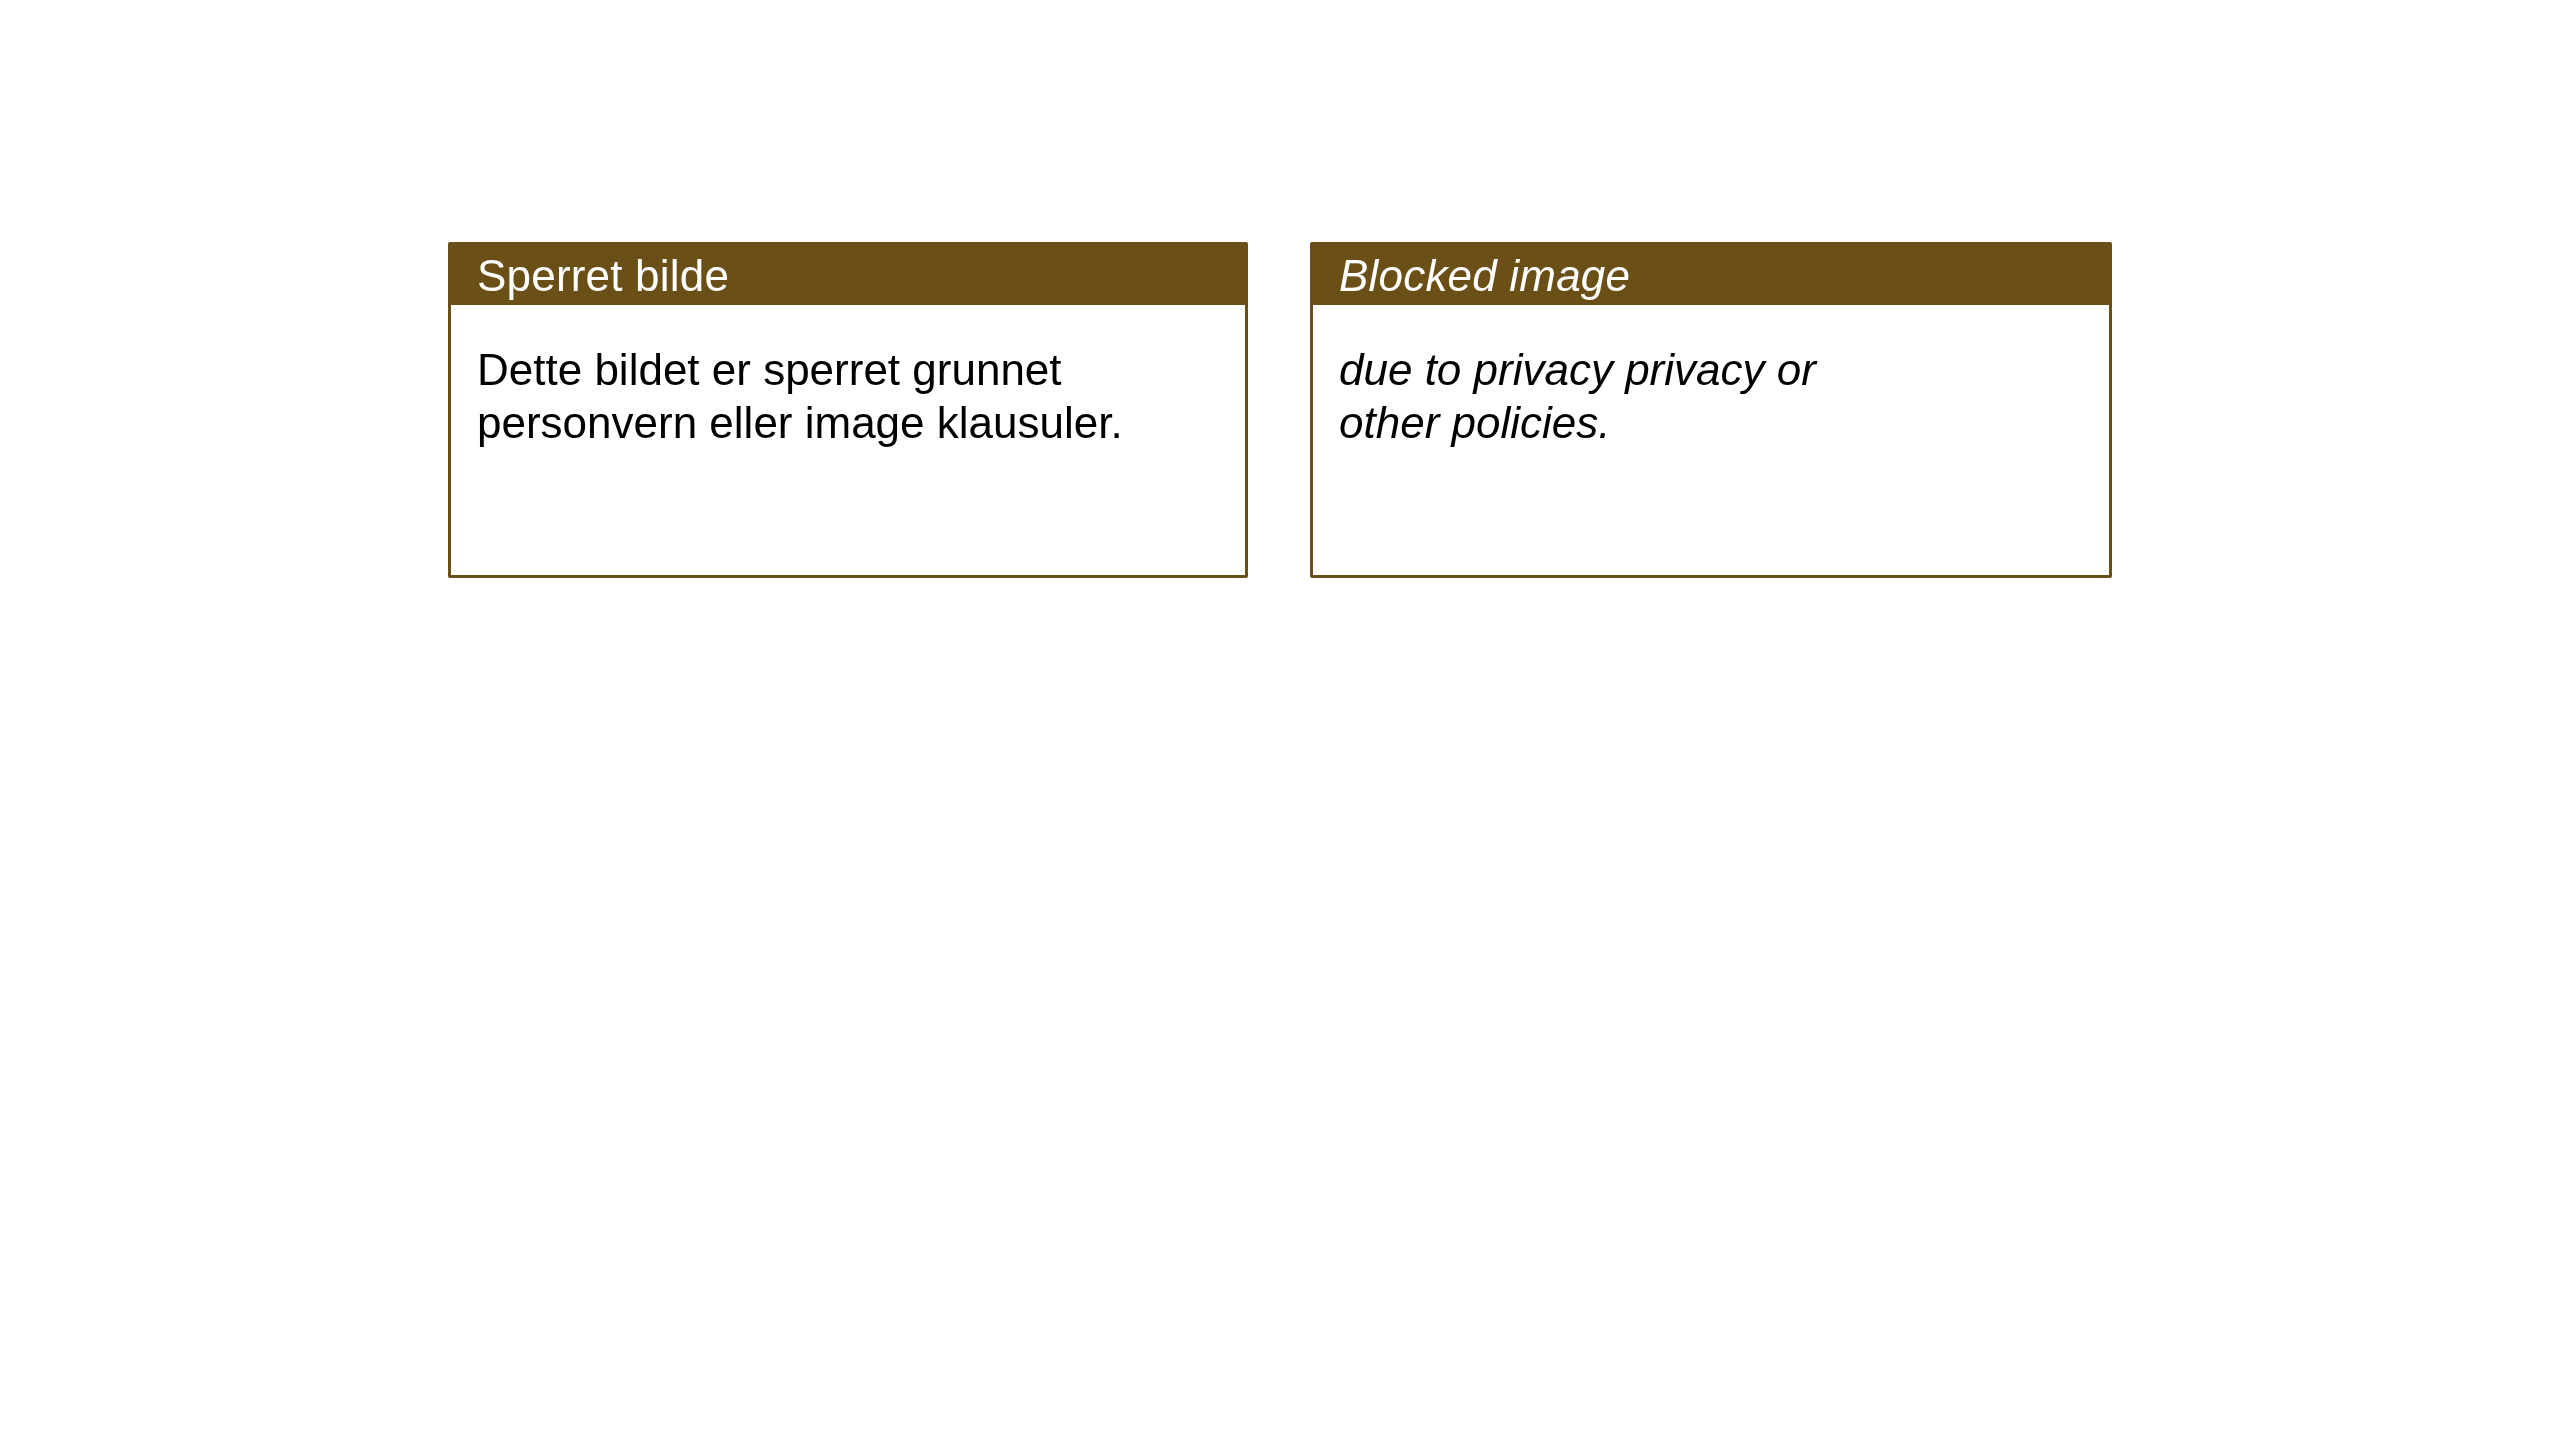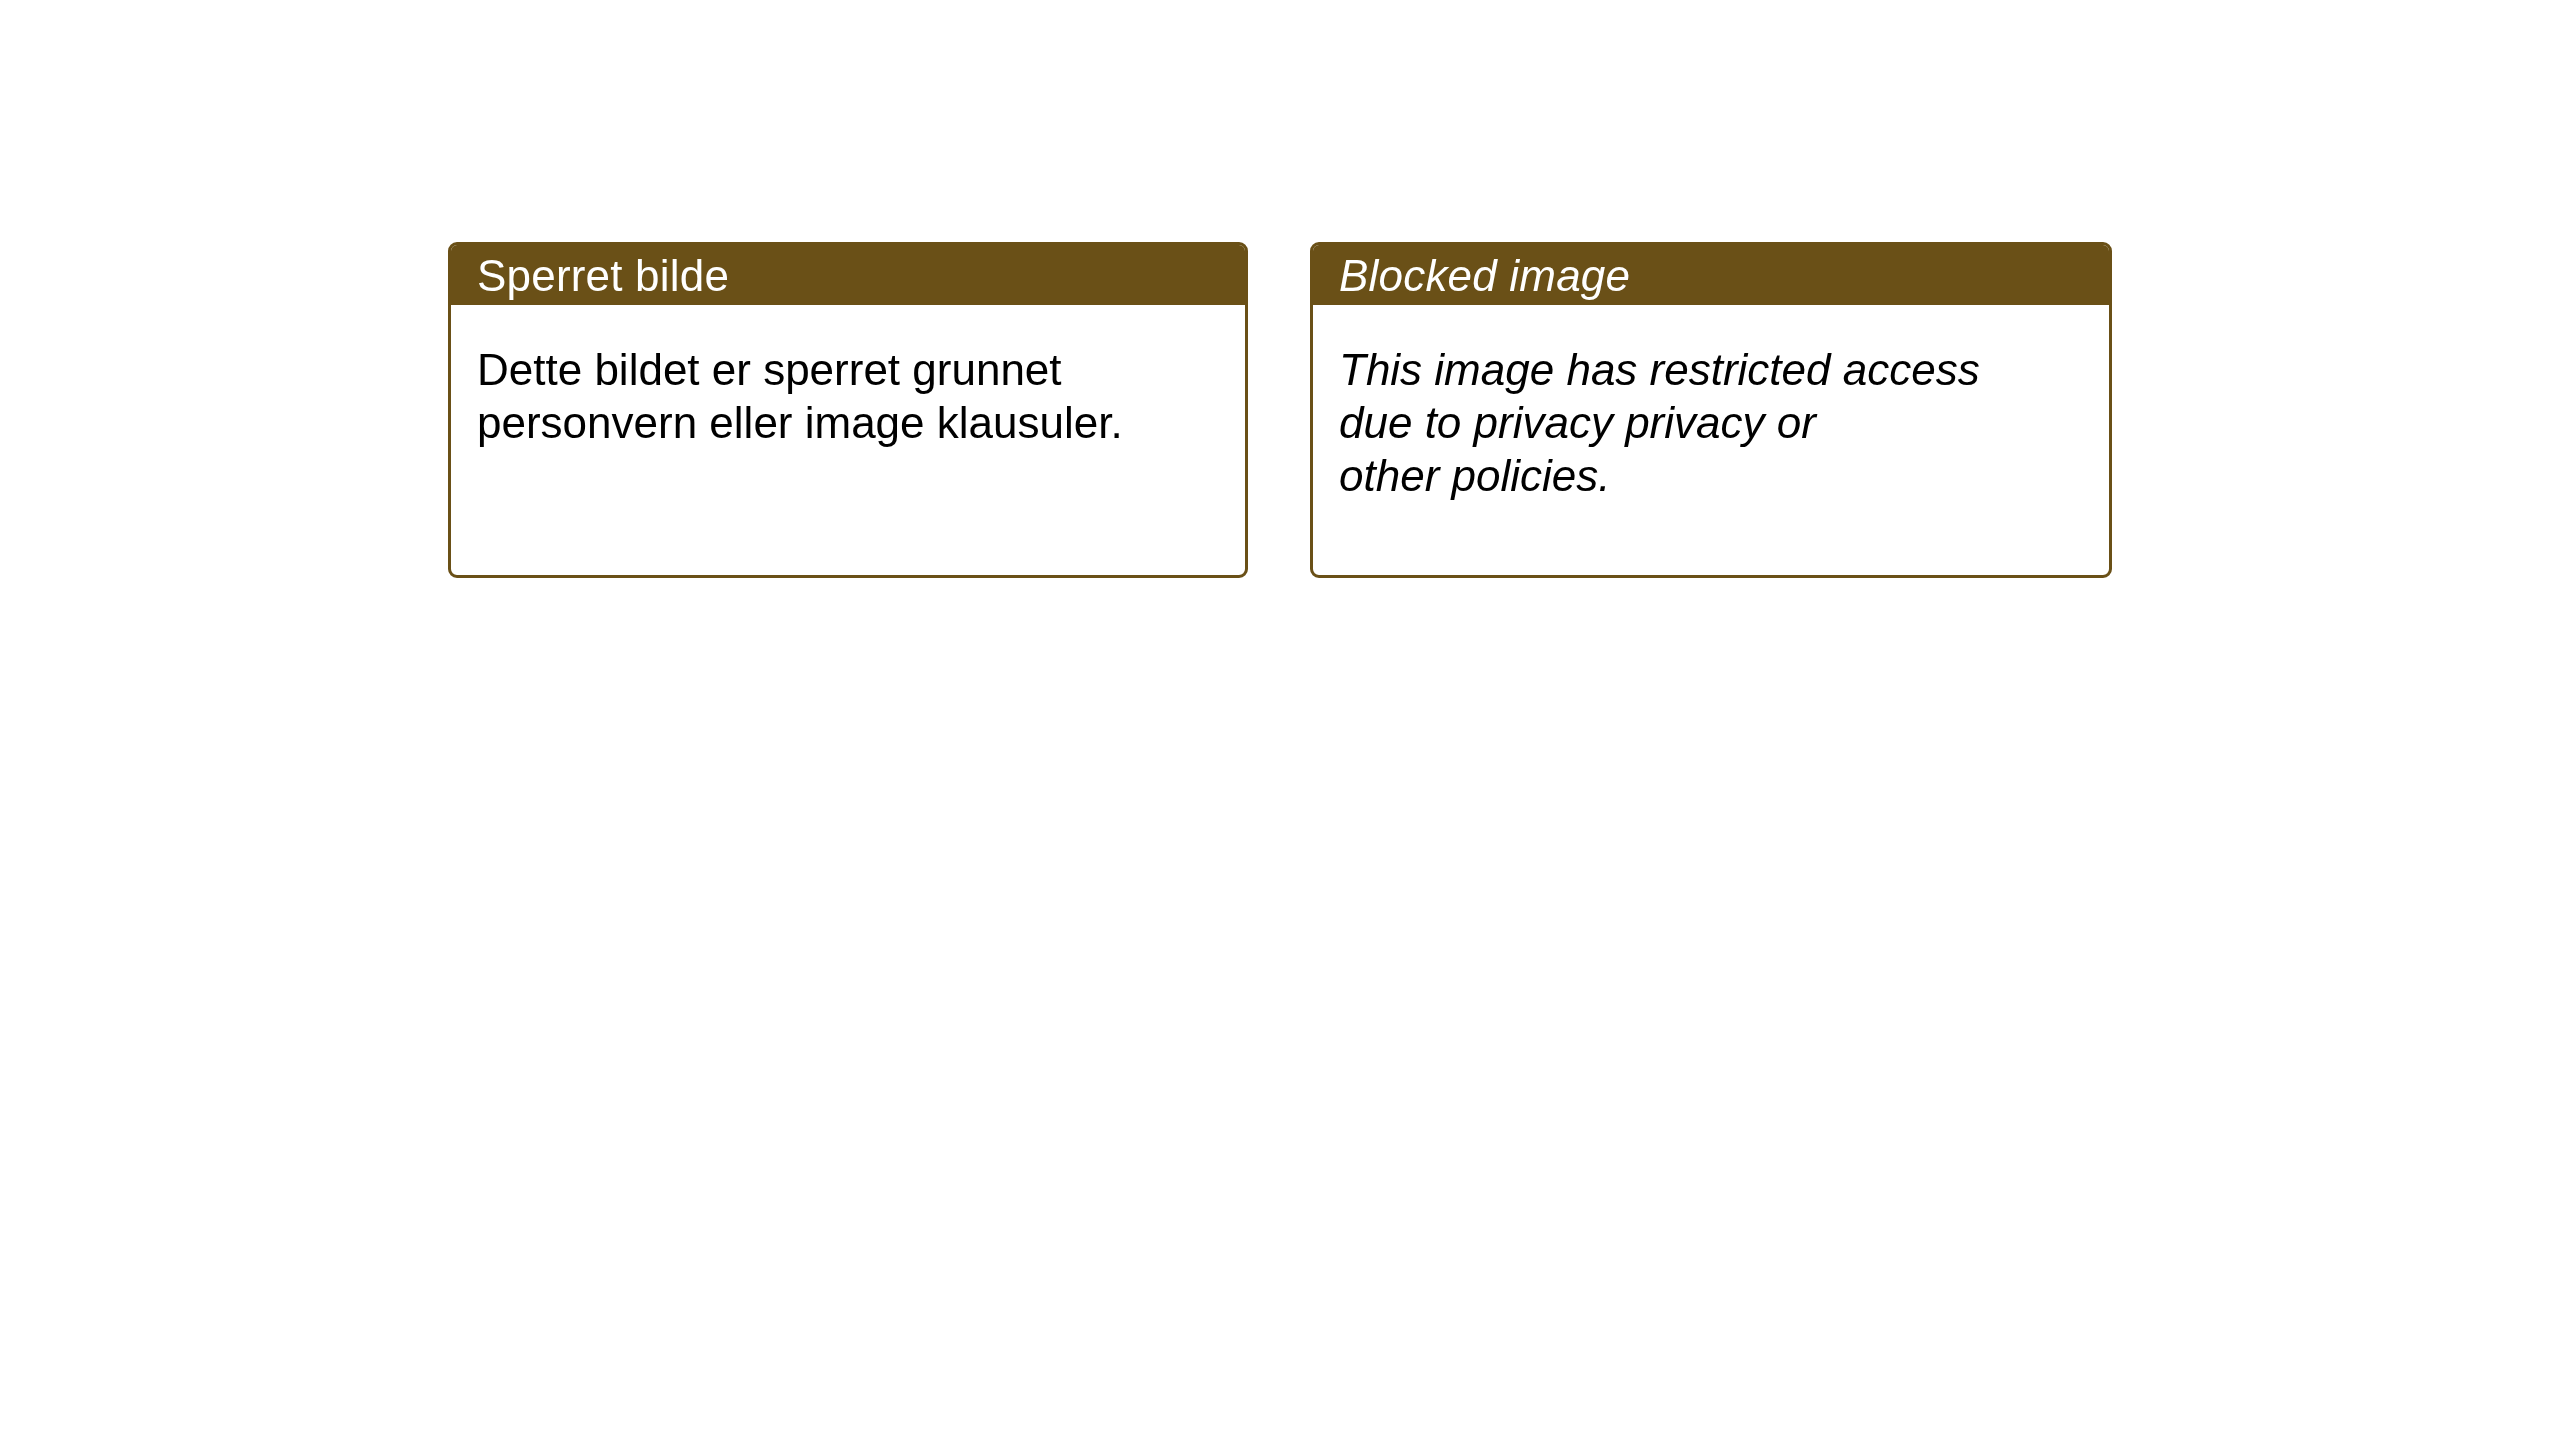--- a/index.html
+++ b/index.html
@@ -14,21 +14,21 @@
     font-family: "Liberation Sans", sans-serif;
     overflow: hidden;
   }
   .notice-card {
     position: absolute;
     top: 242px;
     height: 336px;
     box-sizing: border-box;
     background: var(--card-bg, #ffffff);
     border: 3px solid var(--accent, #6a5017);
-    border-radius: 9px;
+    border-radius: 2px;
     overflow: hidden;
   }
   .notice-card.card-0 {
     left: 448px;
     width: 800px;
   }
   .notice-card.card-1 {
     left: 1310px;
     width: 802px;
     font-style: italic;
@@ -67,19 +67,18 @@
       <div class="line">Dette bildet er sperret grunnet</div>
       <div class="line">personvern eller image klausuler.</div>
     </div>
   </section>
 
   <section class="notice-card card-1">
     <header class="card-header">
       <span>Blocked image</span>
     </header>
     <div class="card-body">
-      <div class="line">This image has restricted access</div>
       <div class="line">due to privacy privacy or</div>
       <div class="line">other policies.</div>
     </div>
   </section>
 
 </main>
 
 </body></html>

